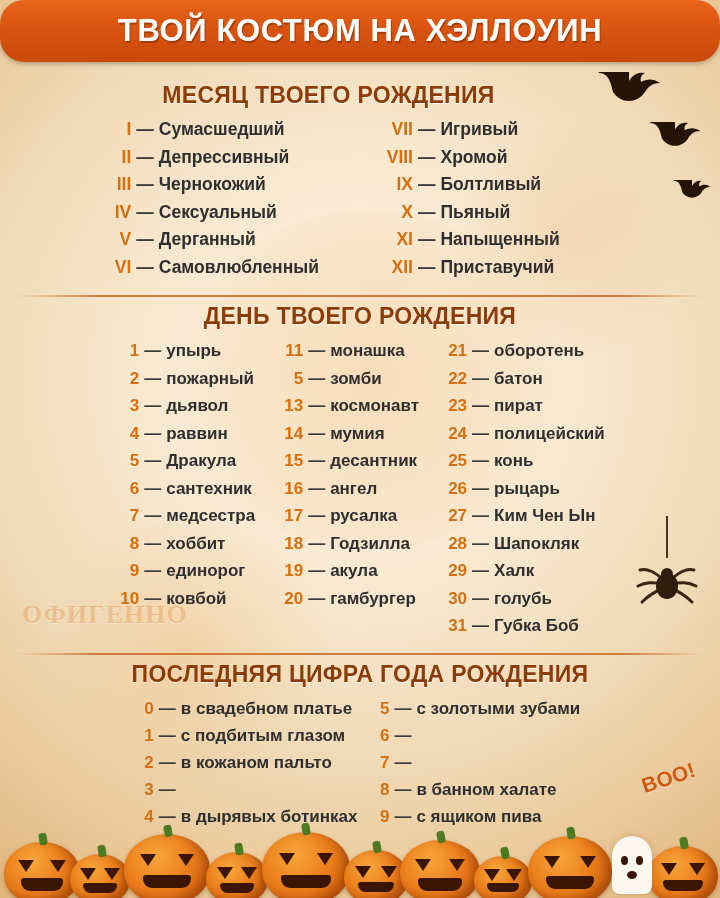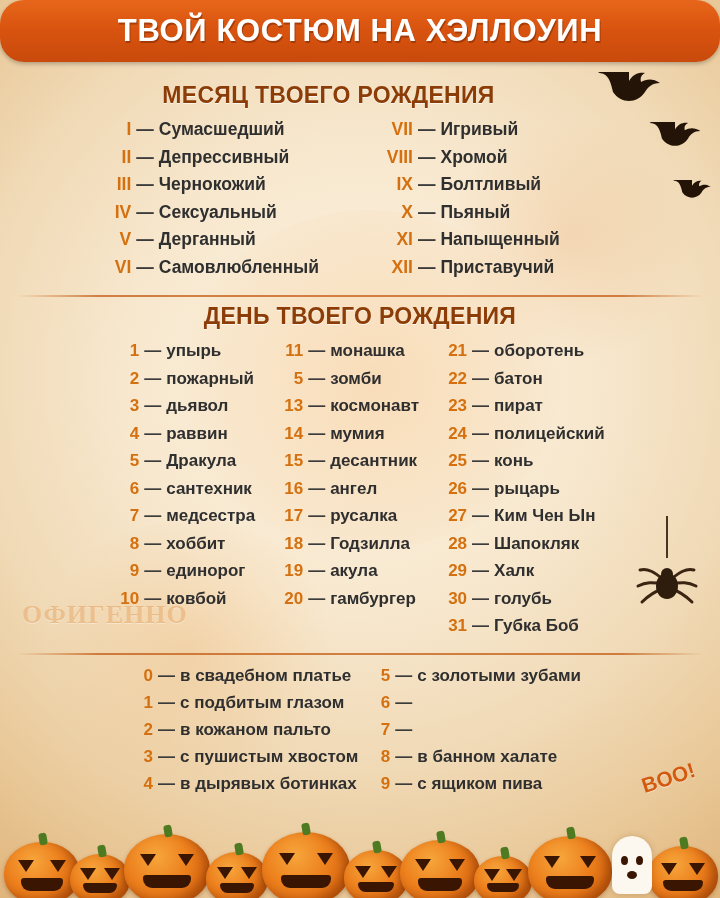--- a/index.html
+++ b/index.html
@@ -523,41 +523,41 @@
           <span class="txt">Губка Боб</span>
         </li>
       </ul>
     </div>
   </div>
 
   <div class="watermark">ОФИГЕННО</div>
 
   <div class="years">
     <div class="divider"></div>
+    <div class="section-head" style="margin-top:6px;">ПОСЛЕДНЯЯ ЦИФРА ГОДА РОЖДЕНИЯ</div>
     <div class="grid">
       <ul class="col-list">
         <li class="row">
           <span class="num">0</span>
           <span class="dash">—</span>
           <span class="txt">в свадебном платье</span>
         </li>
         <li class="row">
           <span class="num">1</span>
           <span class="dash">—</span>
           <span class="txt">с подбитым глазом</span>
         </li>
         <li class="row">
           <span class="num">2</span>
           <span class="dash">—</span>
           <span class="txt">в кожаном пальто</span>
         </li>
         <li class="row">
           <span class="num">3</span>
           <span class="dash">—</span>
-          <span class="txt">с пушистым хвостом</span>
         </li>
         <li class="row">
           <span class="num">4</span>
           <span class="dash">—</span>
           <span class="txt">в дырявых ботинках</span>
         </li>
       </ul>
       <ul class="col-list">
         <li class="row">
           <span class="num">5</span>

